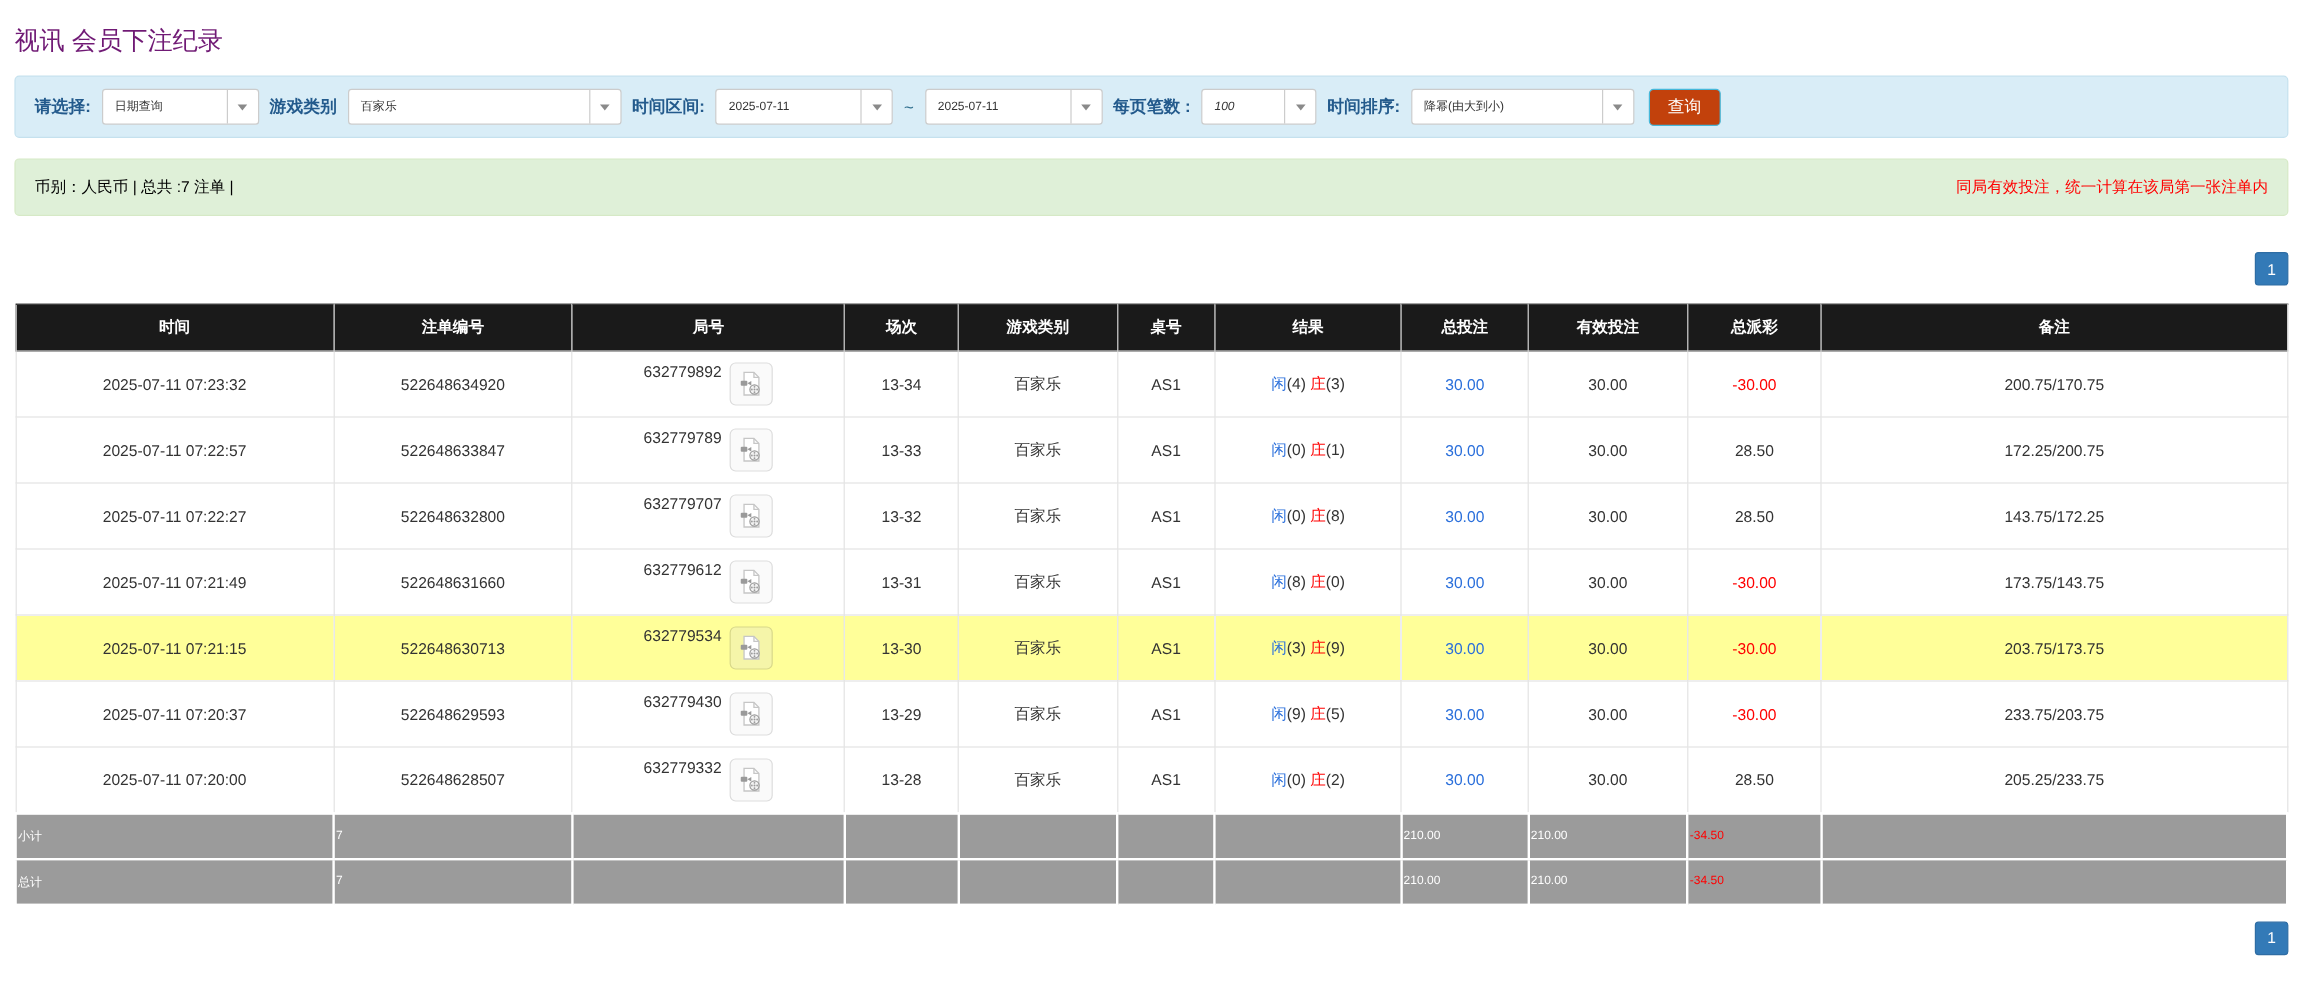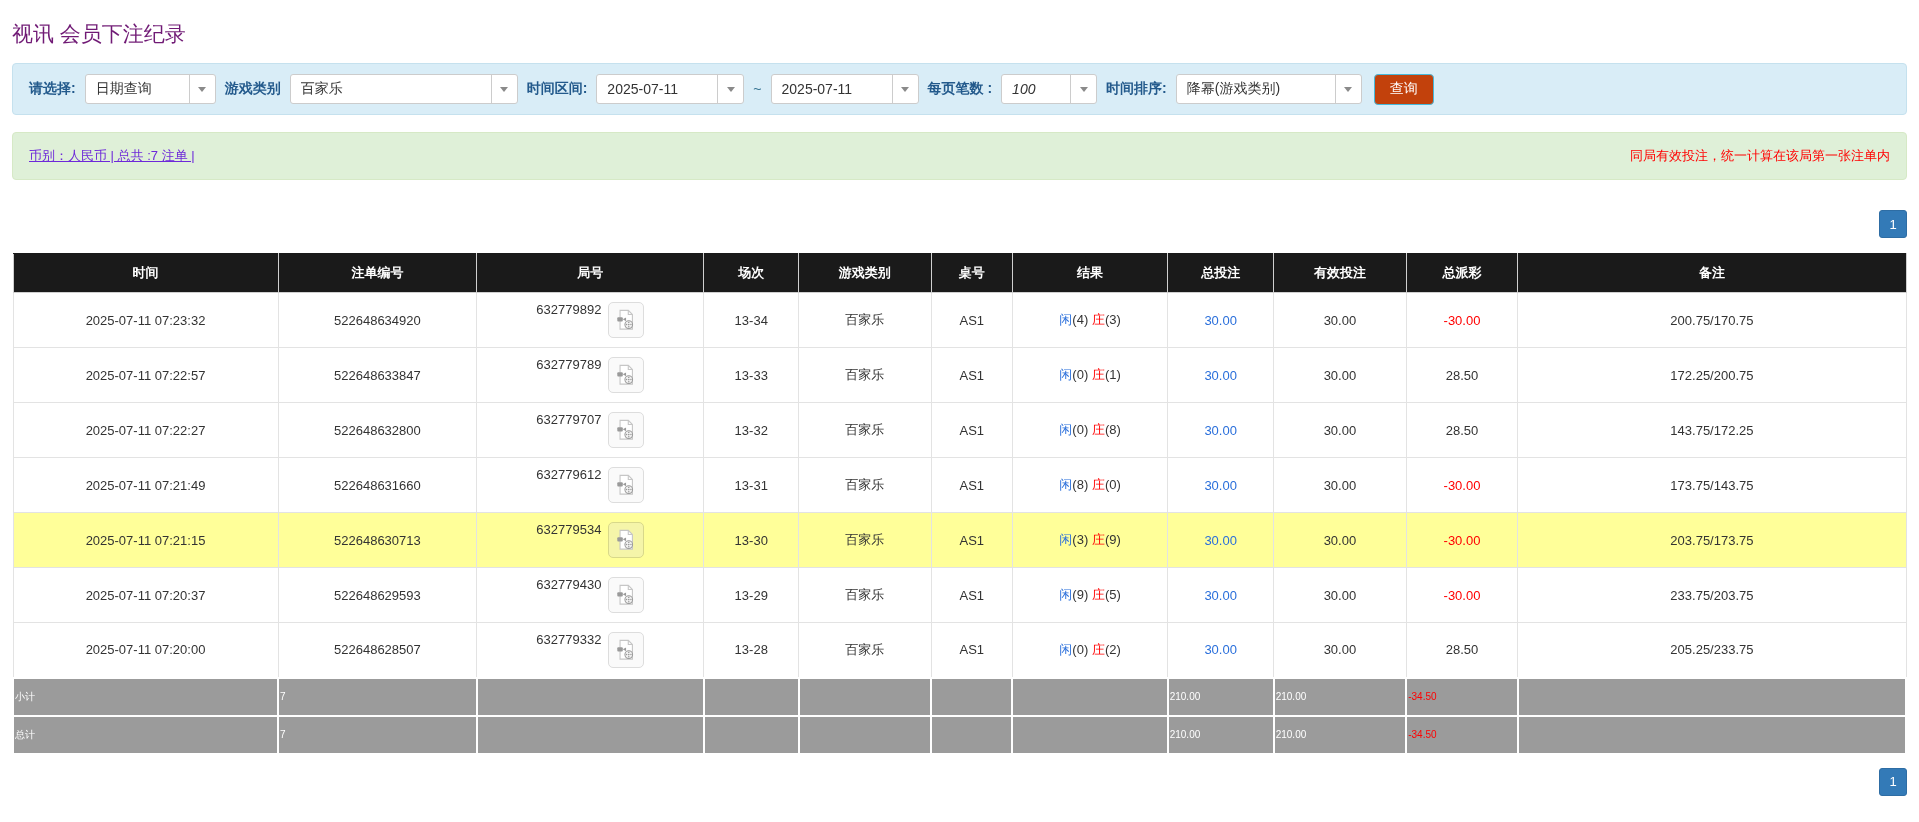--- a/index.html
+++ b/index.html
@@ -16,36 +16,36 @@
   
   .filter-panel {
     background:#d9edf7; border:1px solid #c5e1ee; border-radius:4px;
     height:52px; padding:0 16px; display:flex; align-items:center; gap:9px;
   }
   .f-label { font-size:14px; font-weight:bold; color:#235a8c; white-space:nowrap; }
   .combo {
     background:#fff; border:1px solid #ccc; border-radius:3px;
     height:30px; display:flex; align-items:stretch; cursor:pointer;
   }
-  .combo .val { padding:0 10px; font-size:14px; color:#333; display:flex; align-items:center; flex:1; white-space:nowrap; overflow:hidden; }
+  .combo .val { padding:0 10px; font-size:10px; color:#333; display:flex; align-items:center; flex:1; white-space:nowrap; overflow:hidden; }
   .combo .caret-seg { width:26px; border-left:1px solid #ccc; display:flex; align-items:center; justify-content:center; }
   .caret { width:0; height:0; border-left:4px solid transparent; border-right:4px solid transparent; border-top:5px solid #8a8a8a; }
   .tilde { color:#31708f; font-size:14px; }
   .btn-search {
     background:#c2410c; border:1px solid #46b8da; color:#fff; font-size:14px;
     height:31px; padding:0 15px; border-radius:4px; cursor:pointer; margin-left:3px;
   }
 
   
   .alert-summary {
     margin-top:17px; background:#dff0d8; border:1px solid #d6e9c6; border-radius:4px;
     min-height:46px; padding:14px 16px; display:flex; justify-content:space-between; align-items:center;
     font-size:13px;
   }
-  .alert-summary .left-text { color:#6d28d9;text-decoration:underline; }
+  .alert-summary .left-text { color:#000000; }
   .alert-summary .right-note { color:#ff0000; }
 
   
   .pager-row { display:flex; justify-content:flex-end; }
   .pager-top { margin:30px 0 15px 0; }
   .pager-bottom { margin:13px 0 18px 0; }
   .pager-btn {
     min-width:28px; height:28px; background:#337ab7; border:1px solid #2e6da4; border-radius:3px;
     color:#fff; font-size:13px; display:flex; align-items:center; justify-content:center; cursor:pointer;
   }
@@ -120,21 +120,21 @@
     <span class="f-label">每页笔数 :</span>
     <div class="combo" style="width:96px;font-style:italic;">
       <span class="val">100</span>
       <span class="caret-seg">
           <span class="caret"></span>
         </span>
     </div>
 
     <span class="f-label">时间排序:</span>
     <div class="combo" style="width:186px;">
-      <span class="val">降幂(游戏类别)</span>
+      <span class="val">降幂(由大到小)</span>
       <span class="caret-seg">
           <span class="caret"></span>
         </span>
     </div>
 
     <button class="btn-search">查询</button>
   </div>
 
   <div class="alert-summary">
     <span class="left-text">币别：人民币 | 总共 :7 注单 |</span>

